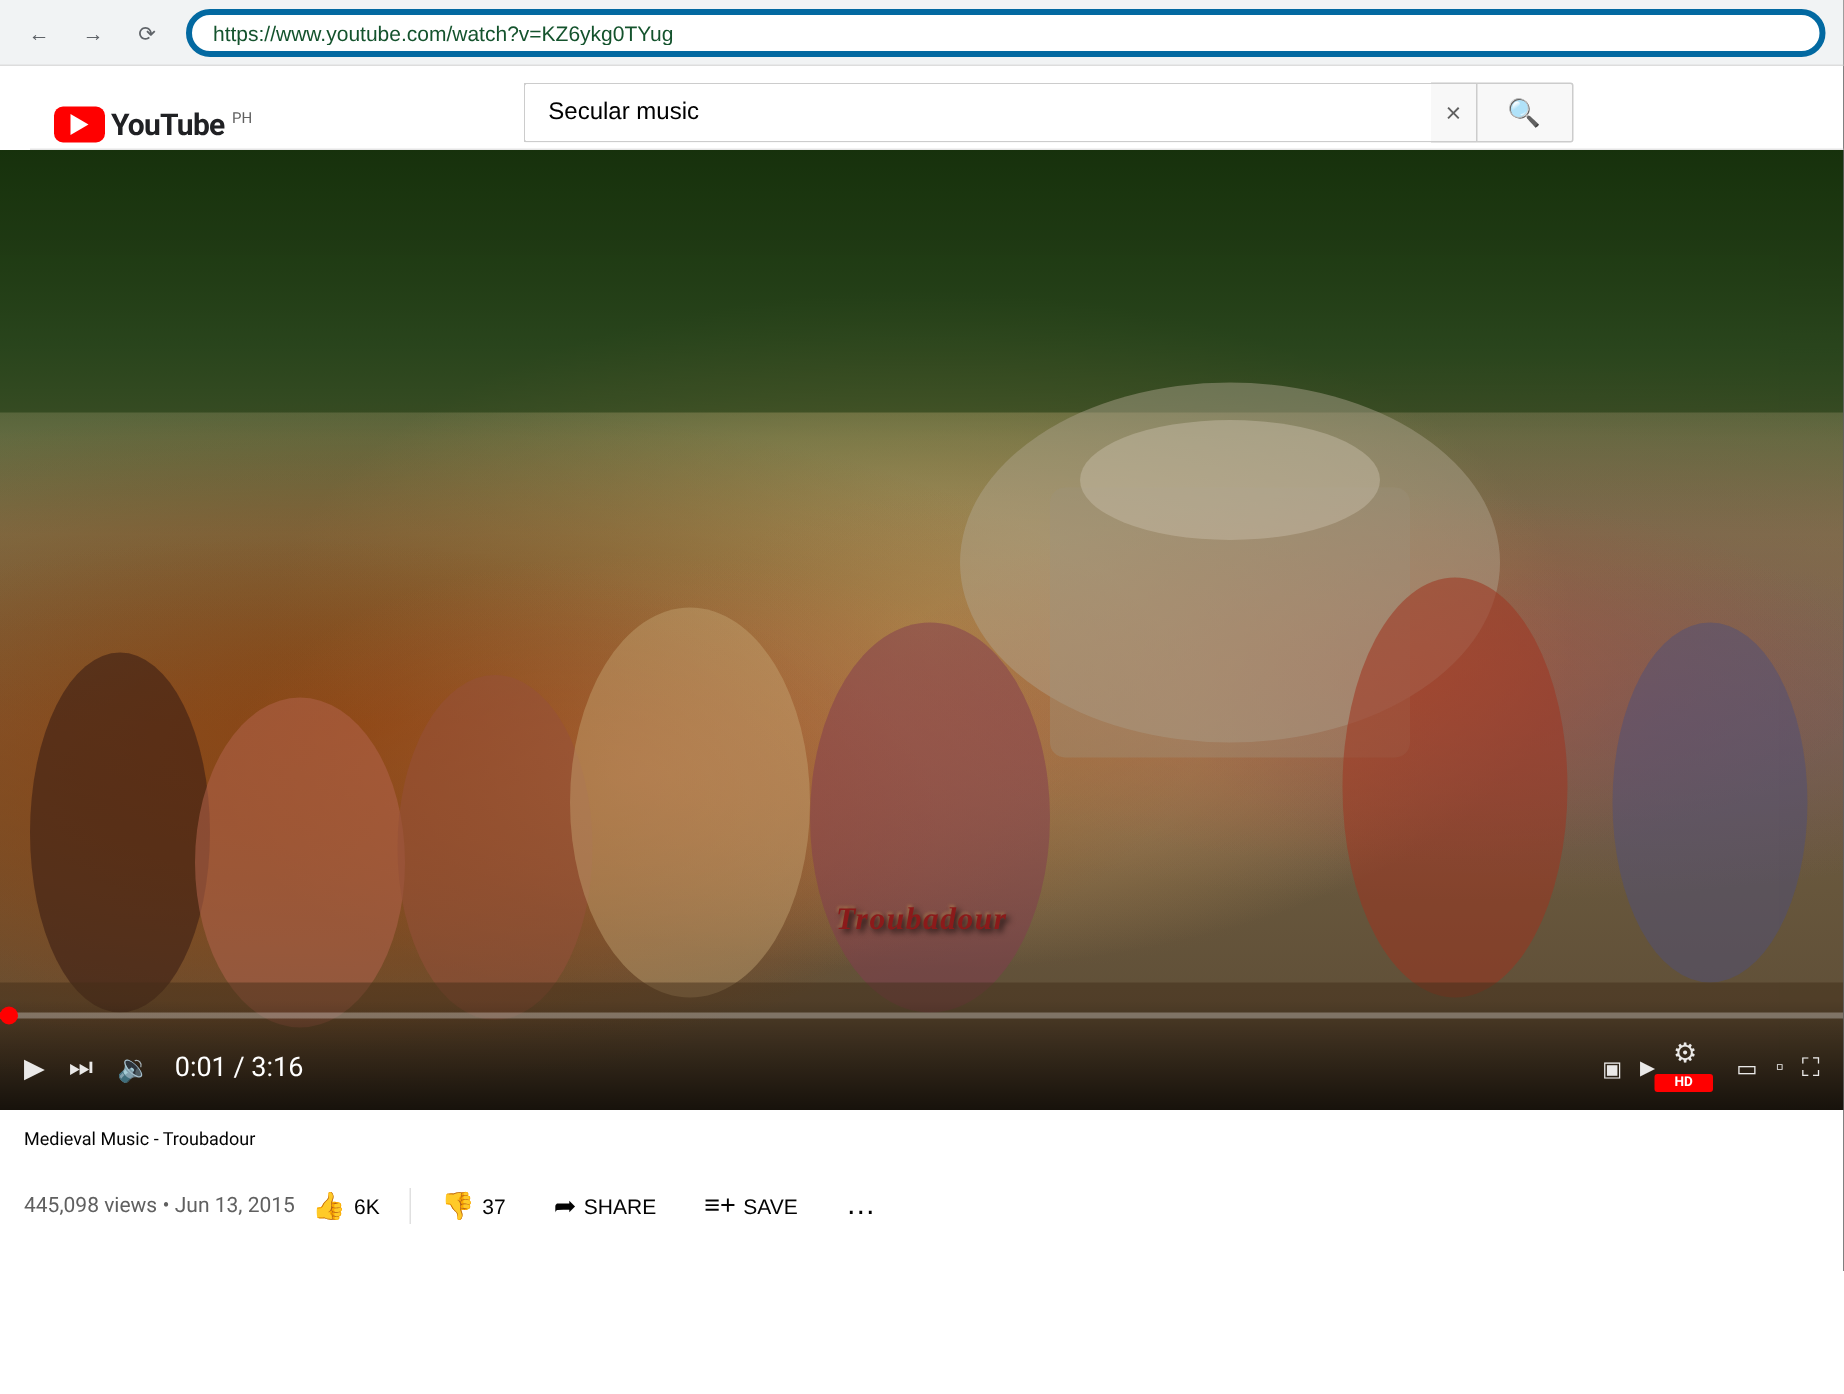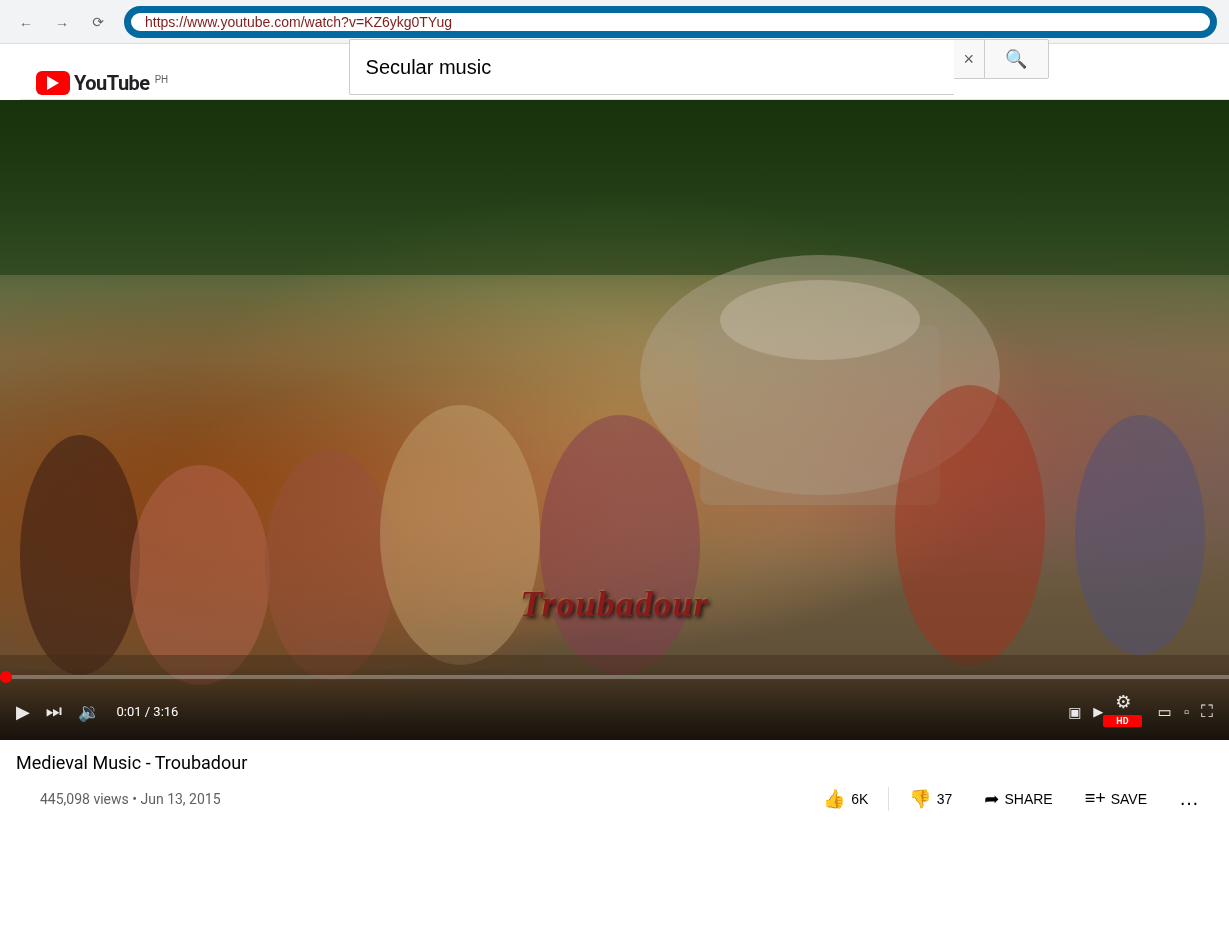--- a/index.html
+++ b/index.html
@@ -25,25 +25,25 @@
       border-radius: 50%;
       border: none;
       background: transparent;
       cursor: pointer;
       display: flex; align-items: center; justify-content: center;
       color: #5f6368;
       font-size: 14px;
     }
     .url-bar {
       flex: 1;
-      border: 7px solid #0369a1;
+      border: 4px solid #0369a1;
       border-radius: 20px;
       padding: 4px 14px;
       font-size: 14px;
-      color: #7f1d1d;
+      color: #14532d;
       background: #fff;
       outline: none;
       height: 32px;
     }
 
     
     .yt-header {
       display: flex;
       align-items: flex-end;
       padding: 4px 16px;
@@ -87,22 +87,22 @@
       display: flex;
       max-width: 700px;
       margin: 0 auto;
     }
     .yt-search-bar {
       flex: 1;
       border: 1px solid #ccc;
       border-right: none;
       border-radius: 2px 0 0 2px;
       padding: 4px 16px;
-      font-size: 20px;
-      height: 56px;
+      font-size: 16px;
+      height: 40px;
       outline: none;
     }
     .yt-search-clear {
       background: #f8f8f8;
       border: 1px solid #ccc;
       border-right: none;
       border-left: none;
       cursor: pointer;
       padding: 0 10px;
       color: #606060;
@@ -154,21 +154,21 @@
         radial-gradient(ellipse at 90% 60%, rgba(100,80,100,0.4) 0%, transparent 20%),
         linear-gradient(to bottom, rgba(20,40,10,0.7) 0%, rgba(80,100,40,0.3) 30%, transparent 60%);
     }
     
     .troubadour-text {
       position: absolute;
       bottom: 18%;
       left: 50%;
       transform: translateX(-50%);
       font-family: 'Times New Roman', serif;
-      font-size: 36px;
+      font-size: 21px;
       color: #8b1a1a;
       text-shadow: 2px 2px 4px rgba(0,0,0,0.8), -1px -1px 2px rgba(255,200,100,0.3);
       font-weight: bold;
       font-style: italic;
       letter-spacing: 1px;
       white-space: nowrap;
     }
 
     
     .video-controls {
@@ -211,21 +211,21 @@
       border: none;
       color: white;
       cursor: pointer;
       padding: 4px;
       font-size: 18px;
       display: flex; align-items: center; justify-content: center;
       opacity: 0.9;
     }
     .time-display {
       color: white;
-      font-size: 13px;
+      font-size: 18px;
       margin-left: 4px;
       white-space: nowrap;
     }
     .ctrl-spacer { flex: 1; }
     .ctrl-right {
       display: flex;
       align-items: center;
       gap: 4px;
     }
     .hd-badge {
@@ -239,30 +239,28 @@
       top: -8px;
       left: -8px;
     }
     .gear-icon-wrap { position: relative; }
 
     
     .video-info {
       padding: 12px 16px 8px;
     }
     .video-title {
-      font-size: 18px;
+      font-size: 12px;
       font-weight: 400;
       color: #030303;
-      margin-bottom: 8px;
+      margin-bottom: 20px;
     }
     .video-meta-row {
       display: flex;
       align-items: center;
-      justify-content: space-between;
-      margin-left: 24px;
     }
     .video-stats {
       color: #606060;
       font-size: 14px;
     }
     .video-actions {
       display: flex;
       align-items: center;
       gap: 8px;
     }

